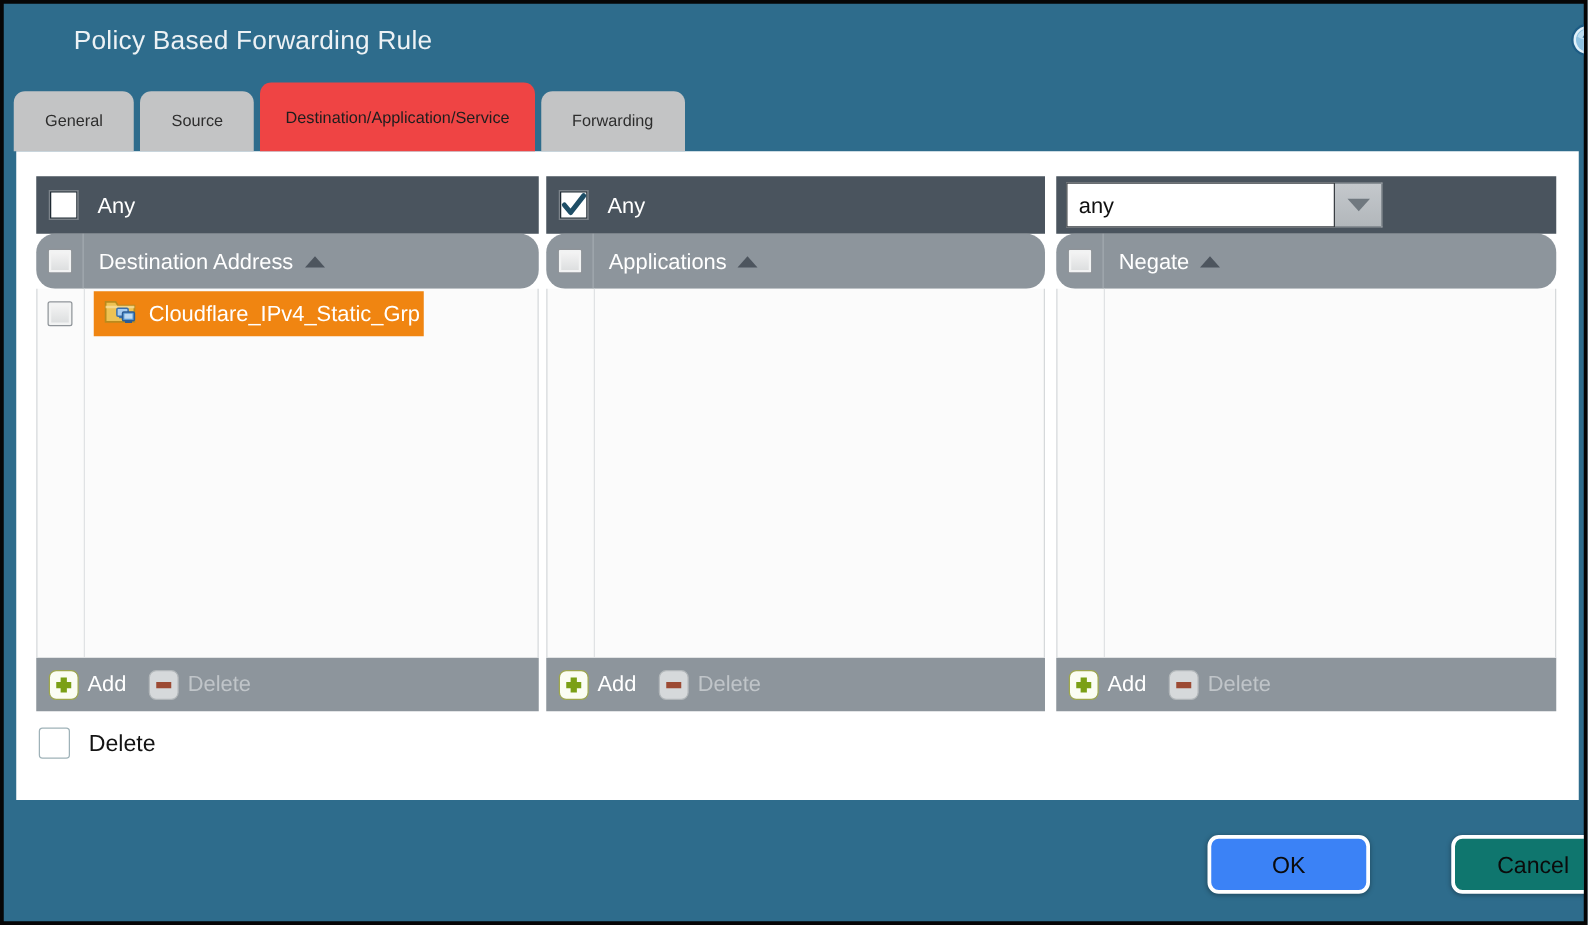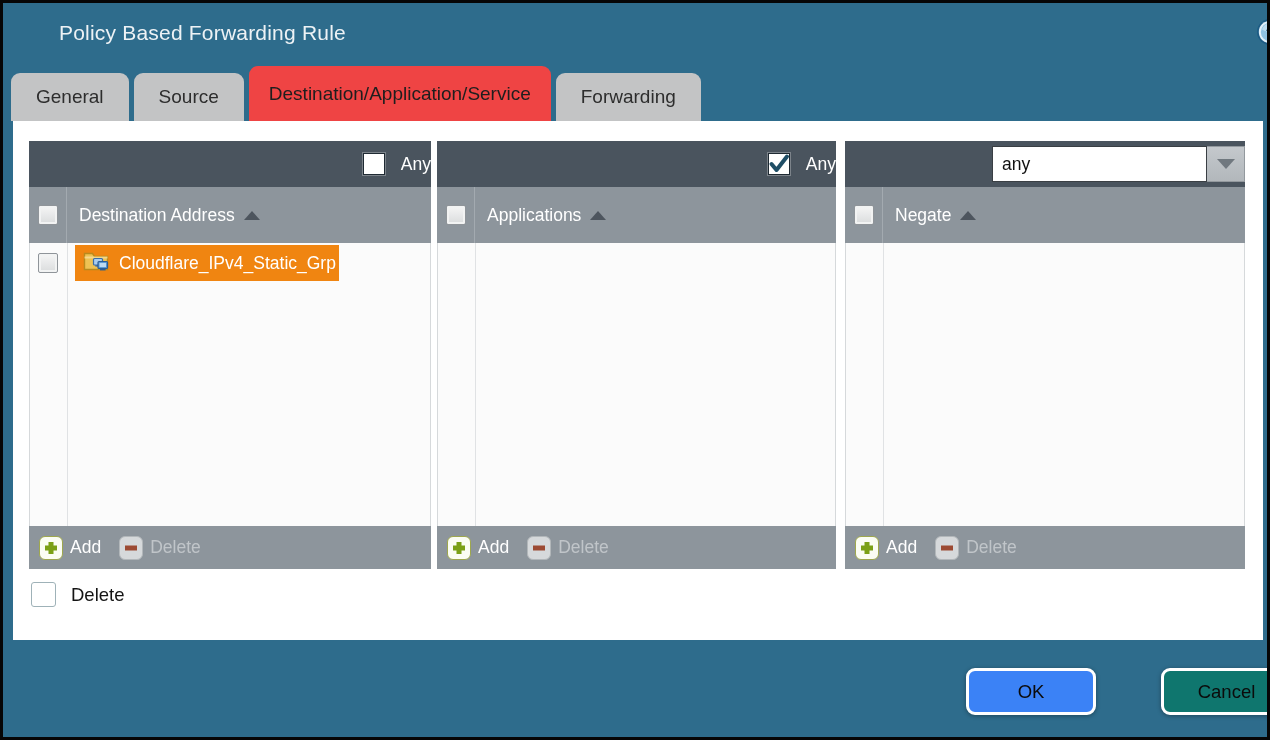--- a/index.html
+++ b/index.html
@@ -19,45 +19,45 @@
   }
   .help { position:absolute; right:15px; top:15px; width:28px; height:28px; cursor:pointer; }
 
   
   .tabs {
     position:absolute; left:8px; top:63px; height:55px;
     display:flex; align-items:flex-end; z-index:3;
   }
   .tab {
     height:48px; line-height:48px; padding:0 25px; margin-right:5px;
-    background:#c3c4c5; color:#2d2d2d; font-size:19px;
+    background:#c3c4c5; color:#2d2d2d; font-size:13px;
     border-radius:9px 9px 0 0; white-space:nowrap; cursor:pointer;
   }
   .tab.active {
     height:55px; line-height:55px; background:#ef4444; color:#1e1e1e; padding:0 20px;
   }
 
   
   .panel {
     position:absolute; left:10px; top:118px; width:1250px; height:519px;
     background:#ffffff; z-index:2;
   }
 
   
   .col { position:absolute; top:20px; height:428px; display:flex; flex-direction:column; }
   .col-dest { left:16px;  width:402px; }
   .col-apps { left:424px; width:399px; }
   .col-svc  { left:832px; width:400px; }
 
   .col-topbar {
     height:46px; background:#4a545e; display:flex; align-items:center;
-    padding-left:11px; flex:none;justify-content:flex-end;
+    padding-left:11px; flex:none;
   }
   .col-header {
-    height:56px; background:#8d959c; display:flex; align-items:center; flex:none;
+    height:44px; background:#8d959c; display:flex; align-items:center; flex:none;border-radius:15px;
   }
   .col-list {
     flex:1; background:#fbfbfb; position:relative;
     border-left:1px solid #d6d9db; border-right:1px solid #d6d9db;
   }
   .col-line { position:absolute; left:37px; top:0; bottom:0; width:1px; background:#e0e2e4; }
   .col-footer {
     height:43px; background:#8d959c; display:flex; align-items:center;
     padding-left:10px; flex:none;
   }

